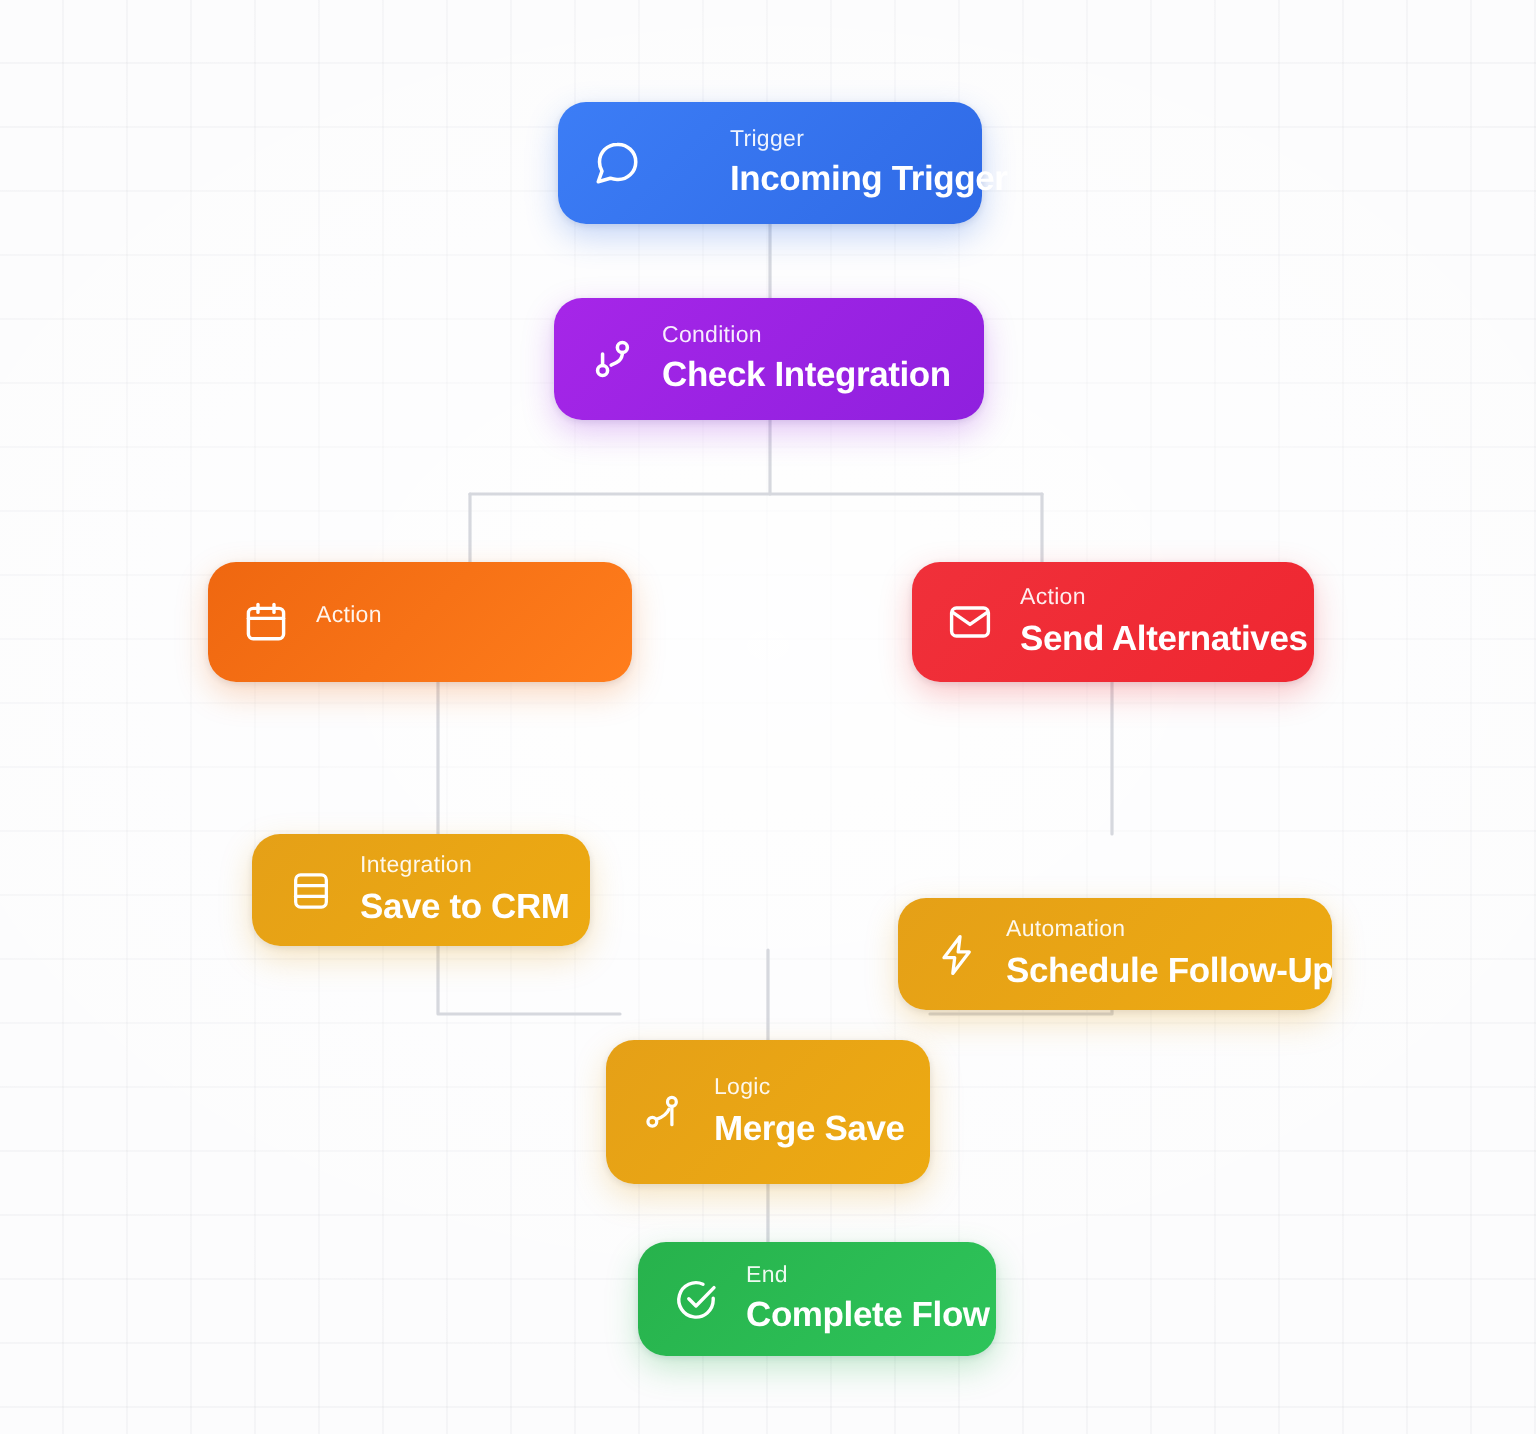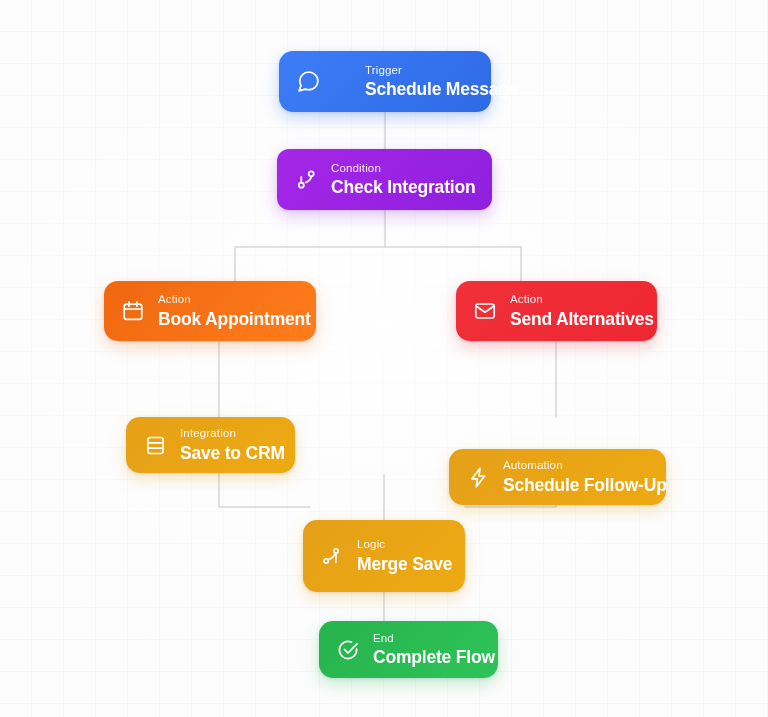--- a/index.html
+++ b/index.html
@@ -96,21 +96,20 @@
   #node-trigger {
     left: 279px; top: 51px; width: 212px; height: 61px;
     background: linear-gradient(135deg, #3c7df6 0%, #2f6ae6 100%);
     box-shadow: 0 6px 16px rgba(47,106,230,0.28), 0 1px 3px rgba(30,50,90,0.12);
     gap: 44px;
   }
   #node-condition {
     left: 277px; top: 149px; width: 215px; height: 61px;
     background: linear-gradient(135deg, #a626e8 0%, #8f20de 100%);
     box-shadow: 0 6px 16px rgba(150,33,224,0.26), 0 1px 3px rgba(30,50,90,0.12);
-    border-radius: 12px;
   }
   #node-book {
     left: 104px; top: 281px; width: 212px; height: 60px;
     background: linear-gradient(135deg, #ef6710 0%, #ff7d1c 100%);
     box-shadow: 0 6px 16px rgba(240,110,20,0.26), 0 1px 3px rgba(30,50,90,0.12);
   }
   #node-alternatives {
     left: 456px; top: 281px; width: 201px; height: 60px;
     background: linear-gradient(135deg, #f0303a 0%, #ef2731 100%);
     box-shadow: 0 6px 16px rgba(238,42,52,0.26), 0 1px 3px rgba(30,50,90,0.12);
@@ -168,21 +167,21 @@
   </svg>
 
   <div class="node" id="node-trigger">
     <span class="node-icon">
       <svg width="25" height="25" viewBox="0 0 24 24" fill="none" stroke="#ffffff" stroke-width="1.7" stroke-linecap="round" stroke-linejoin="round">
         <path d="M21 11.5a8.4 8.4 0 0 1-9 8.4 9.2 9.2 0 0 1-3.2-.6L3 21l1.8-5.1A8.2 8.2 0 0 1 3.6 11.5 8.4 8.4 0 0 1 12 3.1a8.4 8.4 0 0 1 9 8.4z"></path>
       </svg>
     </span>
     <span class="node-text">
       <span class="node-kind">Trigger</span>
-      <span class="node-title">Schedule Message</span>
+      <span class="node-title">Incoming Trigger</span>
     </span>
   </div>
 
   <div class="node" id="node-condition">
     <span class="node-icon">
       <svg width="25" height="25" viewBox="0 0 24 24" fill="none" stroke="#ffffff" stroke-width="1.7" stroke-linecap="round" stroke-linejoin="round">
         <circle cx="7" cy="17.5" r="2.4"></circle>
         <circle cx="16.5" cy="6.5" r="2.4"></circle>
         <path d="M7 15.1V9.6"></path>
         <path d="M16.5 8.9c0 4.1-3.2 5.1-5.4 6.0"></path>
@@ -198,21 +197,20 @@
     <span class="node-icon">
       <svg width="24" height="24" viewBox="0 0 24 24" fill="none" stroke="#ffffff" stroke-width="1.7" stroke-linecap="round" stroke-linejoin="round">
         <rect x="3.2" y="5.2" width="17.6" height="15.2" rx="2.4"></rect>
         <path d="M3.2 10.2h17.6"></path>
         <path d="M8 3.2v4"></path>
         <path d="M16 3.2v4"></path>
       </svg>
     </span>
     <span class="node-text">
       <span class="node-kind">Action</span>
-      <span class="node-title">Book Appointment</span>
     </span>
   </div>
 
   <div class="node" id="node-alternatives">
     <span class="node-icon">
       <svg width="24" height="24" viewBox="0 0 24 24" fill="none" stroke="#ffffff" stroke-width="1.7" stroke-linecap="round" stroke-linejoin="round">
         <rect x="2.8" y="5" width="18.4" height="14" rx="2.4"></rect>
         <path d="M3.4 7.2 12 13.2l8.6-6"></path>
       </svg>
     </span>

